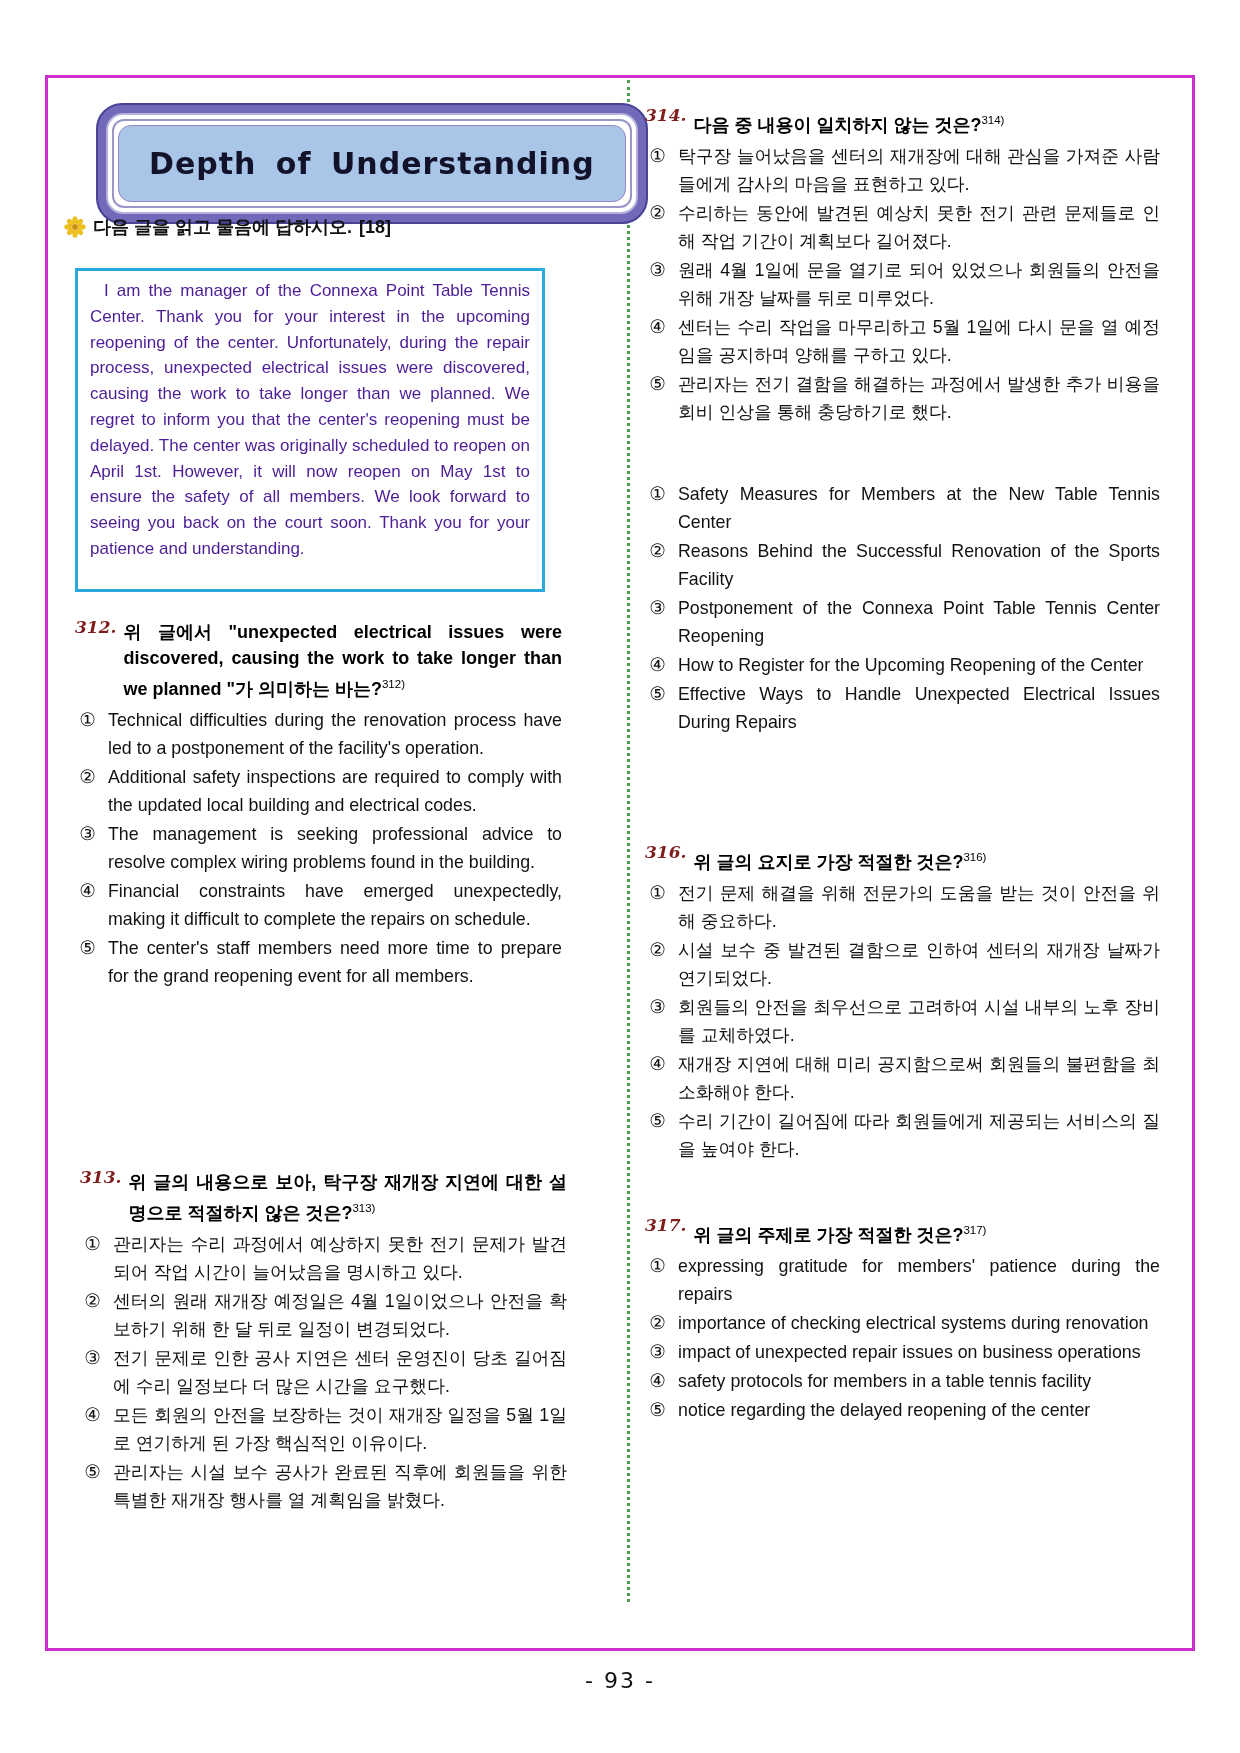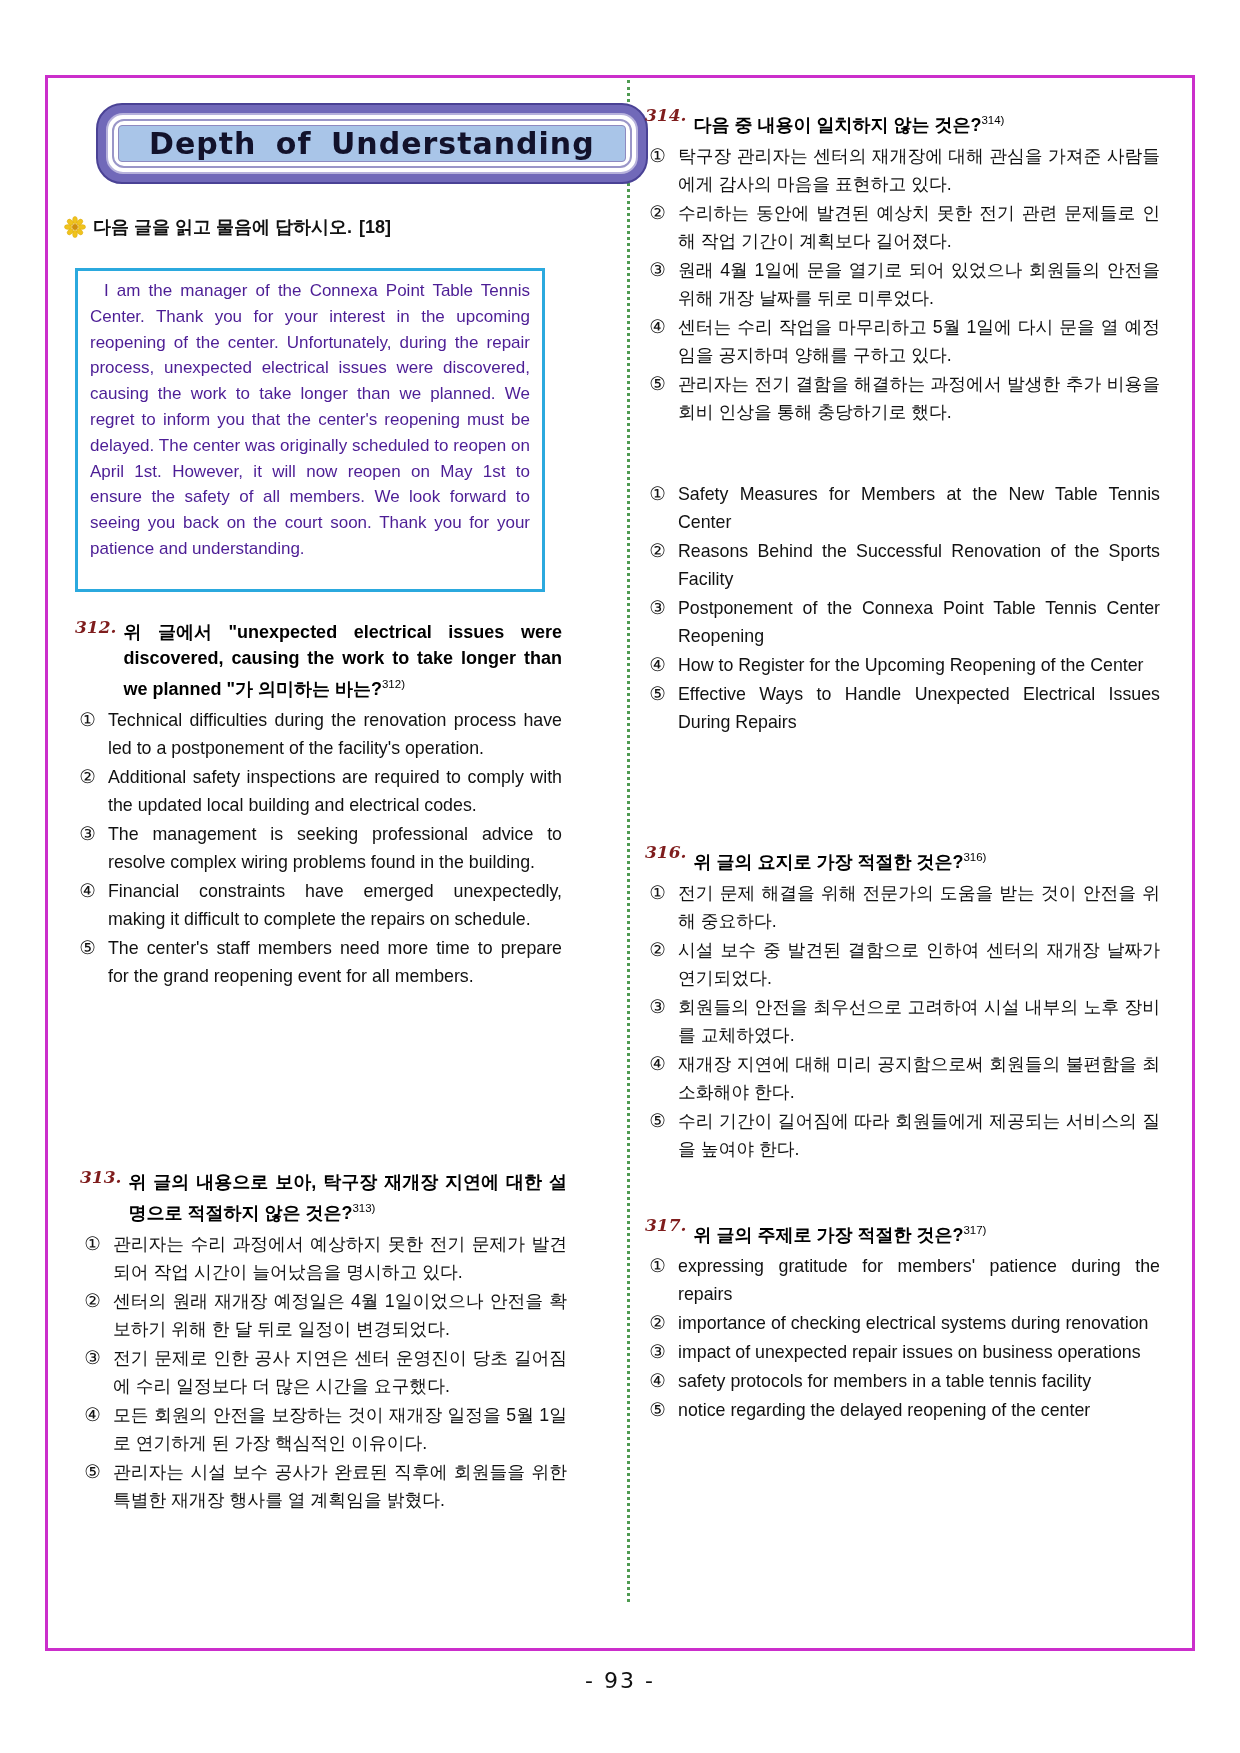--- a/index.html
+++ b/index.html
@@ -17,22 +17,22 @@
     position:absolute; left:627px; top:80px; height:1522px; width:0;
     border-left:3px dotted var(--divider-green,#4f9b51);
   }
 
   
   .badge { position:absolute; left:96px; top:103px; }
   .b1 { background:var(--badge-purple,#7169b9); border:2px solid #4a4295; border-radius:26px; padding:8px; }
   .b2 { background:#ffffff; border:2px solid #b7b2dc; border-radius:17px; padding:4px; }
   .b3 { background:#ffffff; border:2px solid #9a96c8; border-radius:12px; padding:4px; }
   .b4 {
-    background:var(--badge-fill,#a9c5e8); border:1px solid #8e8ac0; border-radius:4px;
-    padding:0 30px; font-size:30px; font-weight:bold; color:#12122b;
+    background:var(--badge-fill,#a9c5e8); border:1px solid #8e8ac0; border-radius:13px;
+    padding:20px 30px; font-size:30px; font-weight:bold; color:#12122b;
     letter-spacing:1px; word-spacing:8px; white-space:nowrap;
     font-family:"DejaVu Sans", sans-serif;
   }
 
   
   .instruction {
     position:absolute; left:64px; top:215px; width:500px;
     display:flex; align-items:center; gap:7px;
     font-size:18px; font-weight:bold; color:#111;
   }
@@ -176,21 +176,21 @@
 </div>
 
 <div class="question q314">
   <div class="q-head">
     <span class="q-num">314.</span>
     <div class="q-prompt"><span>다음 중 내용이 일치하지 않는 것은?</span><sup>314)</sup></div>
   </div>
   <div class="opts">
     <div class="opt">
         <span class="marker">①</span>
-        <div class="opt-text">탁구장 관리자는 센터의 재개장에 대해 관심을 가져준 사람들에게 감사의 마음을 표현하고 있다.</div>
+        <div class="opt-text">탁구장 늘어났음을 센터의 재개장에 대해 관심을 가져준 사람들에게 감사의 마음을 표현하고 있다.</div>
       </div>
     <div class="opt">
         <span class="marker">②</span>
         <div class="opt-text">수리하는 동안에 발견된 예상치 못한 전기 관련 문제들로 인해 작업 기간이 계획보다 길어졌다.</div>
       </div>
     <div class="opt">
         <span class="marker">③</span>
         <div class="opt-text">원래 4월 1일에 문을 열기로 되어 있었으나 회원들의 안전을 위해 개장 날짜를 뒤로 미루었다.</div>
       </div>
     <div class="opt">

